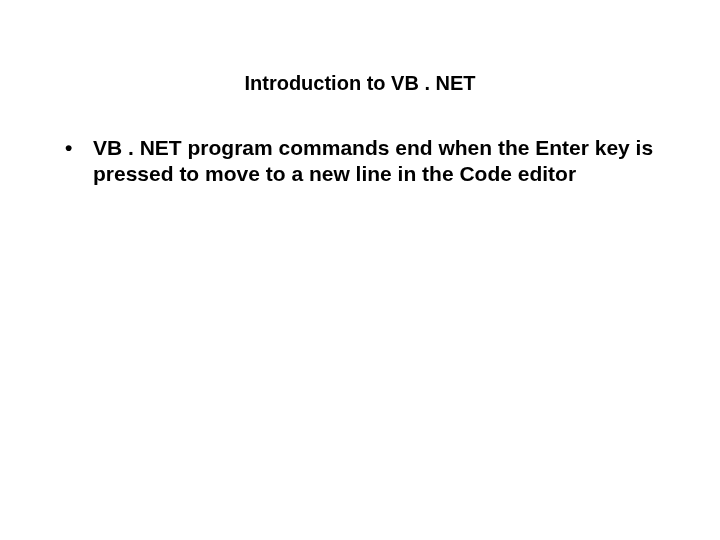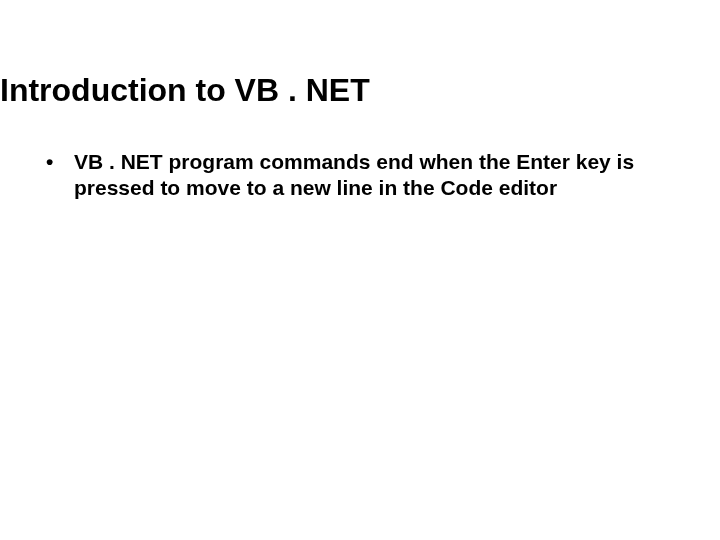--- a/index.html
+++ b/index.html
@@ -13,28 +13,29 @@
     box-sizing: border-box;
   }
   .slide {
     width: 720px;
     height: 540px;
     position: relative;
     padding: 0;
     box-sizing: border-box;
   }
   .title {
+    text-align: center;
     font-weight: bold;
-    font-size: 32px;
+    font-size: 20px;
     color: #000;
     margin-top: 72px;
     margin-bottom: 40px;
   }
   .content {
-    padding: 0 40px 0 36px;
+    padding: 0 40px 0 55px;
   }
   ul.bullets {
     list-style: none;
     margin: 0;
     padding: 0;
   }
   ul.bullets > li {
     position: relative;
     padding-left: 38px;
     font-size: 21px;

